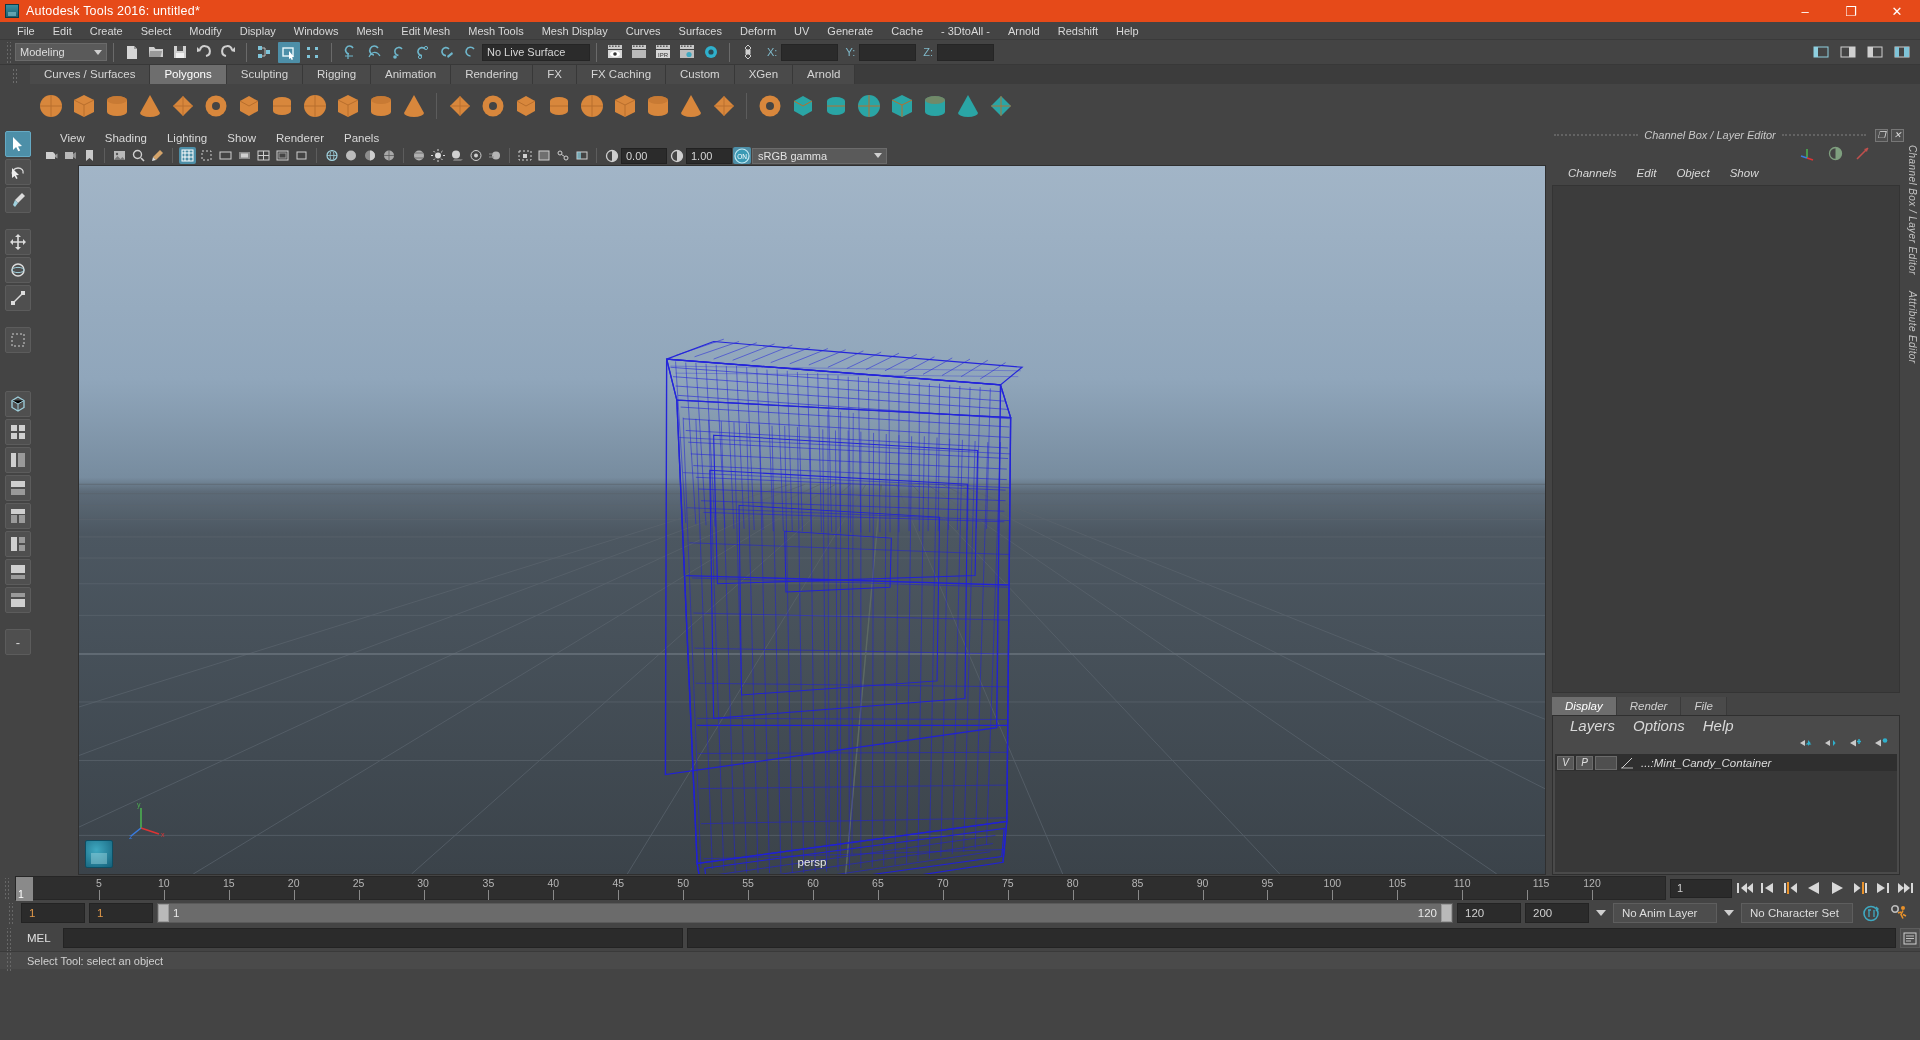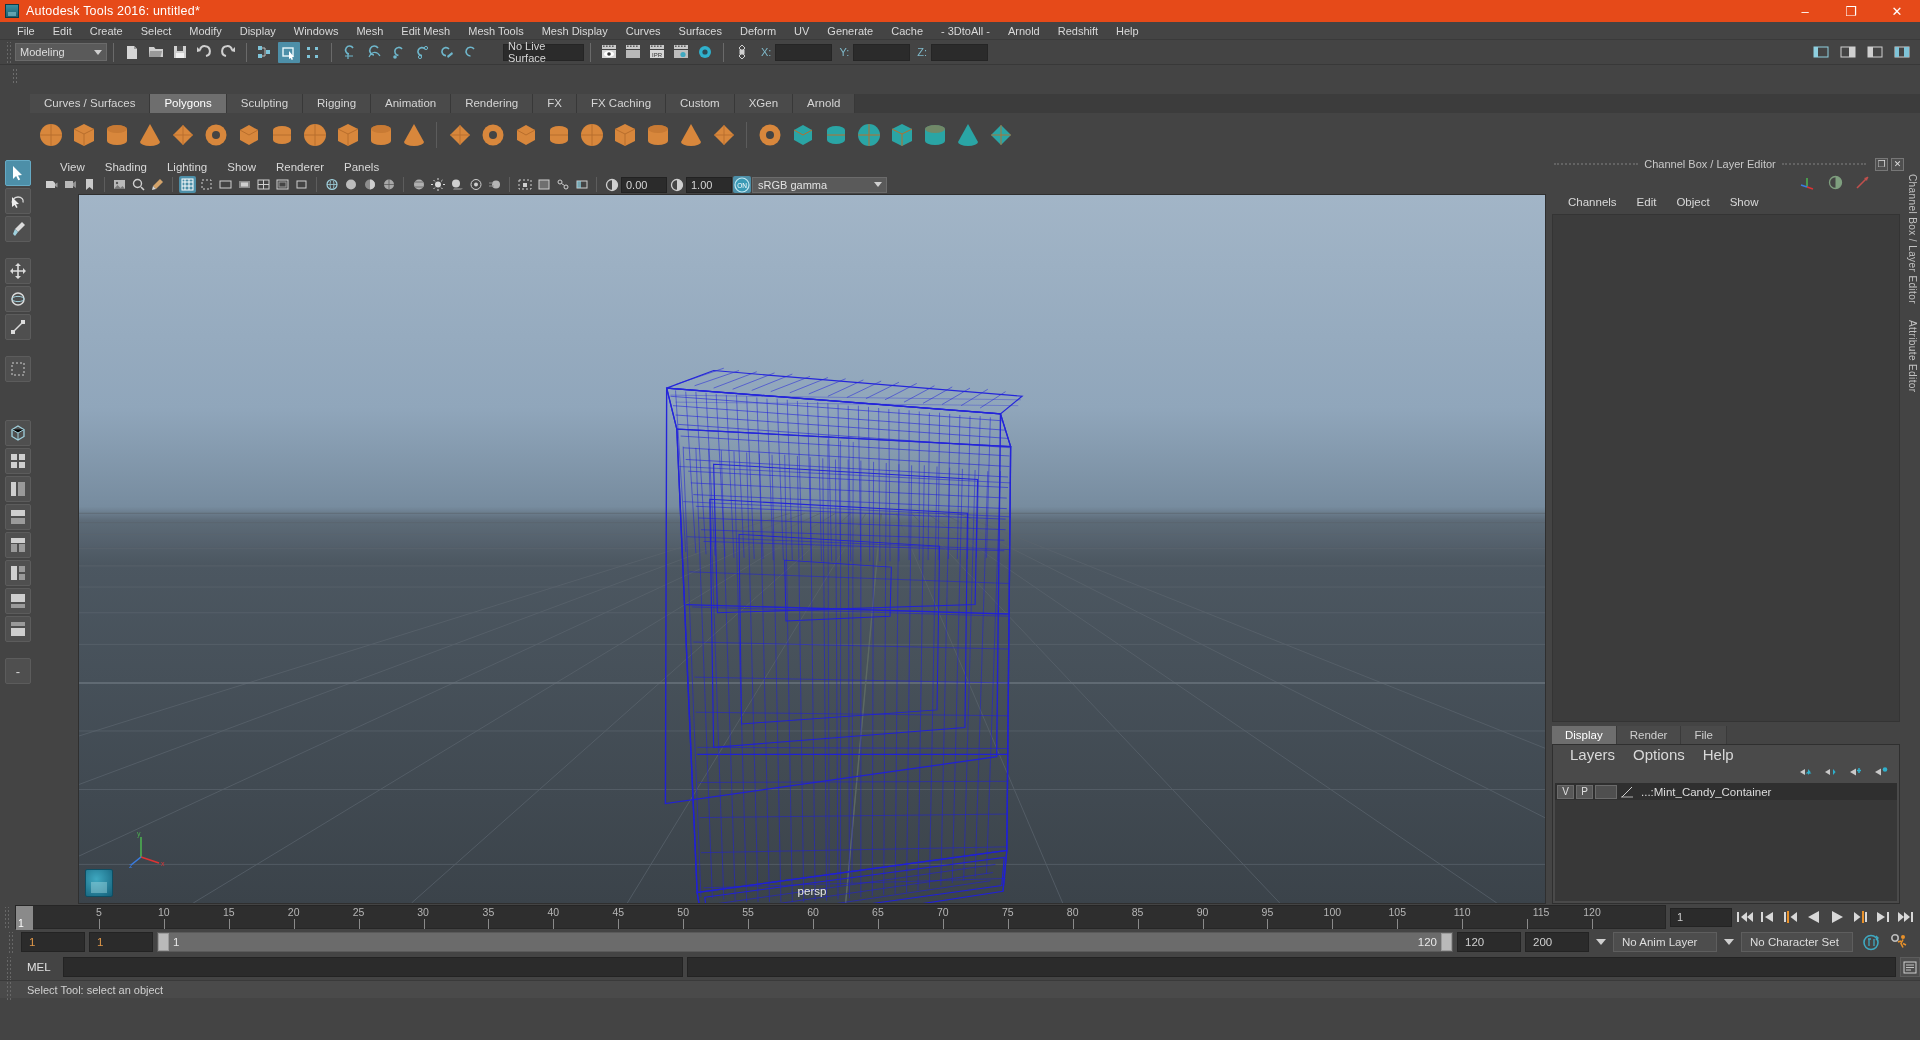--- a/index.html
+++ b/index.html
@@ -39,21 +39,21 @@
   .tbtn.active { background:#4d8fa8; }
   .txtfield { background:#2b2b2b; border:1px solid #252525; height:17px; font-size:11px;
       color:#d6d6d6; padding:0 4px; display:flex; align-items:center;}
   .axlabel{font-size:11px;color:#7fb8c9;margin:0 4px 0 7px;}
 
   
   .shelfbar { background:#444444; display:flex; }
   .shelf-left { width:30px; background:#444; display:flex;flex-direction:column;align-items:center;}
   .shelf-left .gbox{width:7px;height:16px;margin-top:3px;
       background-image:radial-gradient(circle,#6d6d6d 1px,transparent 1px);background-size:3px 4px;}
-  .shelf-tabs { flex:1; height:19px; display:flex; align-items:flex-end; background:#3c3c3c;margin-top:29px; }
+  .shelf-tabs { flex:1; height:19px; display:flex; align-items:flex-end; background:#3c3c3c; }
   .shelf-tab { height:19px; padding:0 14px; font-size:11.5px; line-height:19px; color:#d5d5d5;
       background:#4a4a4a; border-right:1px solid #383838; white-space:nowrap;}
   .shelf-tab.sel { background:#6e6e6e; color:#ffffff; }
   .shelf-icons { height:43px; background:#444444; display:flex; align-items:center; padding-left:4px;}
   .sh-ic { width:29px; height:29px; margin:0 2px; display:flex;align-items:center;justify-content:center;}
   .sh-sep{width:1px;height:26px;background:#5c5c5c;margin:0 6px;}
 
   
   .main { display:flex; height:748px; }
   .toolbox { width:36px; background:#444444; display:flex; flex-direction:column;
@@ -83,21 +83,21 @@
   .persp-label{position:absolute;bottom:6px;left:50%;transform:translateX(-50%);
       font-size:11.5px;color:#e8e8e8;}
   .axis-gizmo{position:absolute;left:50px;bottom:34px;}
   .maya-logo{position:absolute;left:6px;bottom:6px;width:28px;height:28px;
       background:radial-gradient(circle at 40% 35%, #3fa8c0, #14607a);
       border:1px solid #0e4e63;border-radius:2px;}
   .maya-logo:after{content:"";position:absolute;left:5px;top:12px;right:5px;bottom:3px;
       background:#9fd8e0;opacity:.45;}
 
   
-  .rightdock{width:372px;background:#444444;display:flex;}
+  .rightdock{width:372px;background:#444444;display:flex;font-style:italic;}
   .rd-main{flex:1;display:flex;flex-direction:column;}
   .rd-title{height:16px;display:flex;align-items:center;font-size:11px;color:#c9c9c9;
       position:relative;}
   .dotline{flex:1;height:1px;border-top:2px dotted #636363;margin:0 6px;}
   .rd-winbtn{width:13px;height:13px;border:1px solid #777;margin-left:3px;font-size:9px;
       display:flex;align-items:center;justify-content:center;color:#ddd;background:#4f4f4f;}
   .rd-icons{height:20px;display:flex;align-items:center;justify-content:flex-end;padding-right:34px;gap:12px;}
   .rd-menus{height:20px;display:flex;align-items:center;padding-left:10px;}
   .rd-menus .mi{font-size:11.5px;color:#d9d9d9;padding:0 10px;}
   .channelbox{flex:1;background:#3c3c3c;margin:2px 4px 0 4px;border:1px solid #343434;}
@@ -293,21 +293,21 @@
     <svg width="17" height="15" viewBox="0 0 17 15">
         <path d="M11 4a4 4 0 1 0-3 6.6" stroke="#6fb7cc" stroke-width="1.6" fill="none"></path>
         <path d="M9 11l5-4 1 2-5 4z" fill="#6fb7cc"></path>
       </svg>
     </div>
   <div class="tbtn">
     <svg width="17" height="15" viewBox="0 0 17 15">
         <path d="M12 4a4.4 4.4 0 1 0-3.5 7" stroke="#6fb7cc" stroke-width="1.6" fill="none"></path>
       </svg>
     </div>
-  <div class="txtfield" style="width:81px;margin-left:21px;">
+  <div class="txtfield" style="width:108px;margin-left:0;">
     <span>No Live Surface</span>
   </div>
 
   <div class="sepc"></div>
 
   <div class="tbtn">
     <svg width="18" height="16" viewBox="0 0 18 16">
         <rect x="2" y="1" width="14" height="4" fill="#c9c9c9"></rect>
         <rect x="3" y="1.6" width="1.6" height="1.2" fill="#444"></rect>
         <rect x="6" y="1.6" width="1.6" height="1.2" fill="#444"></rect>

